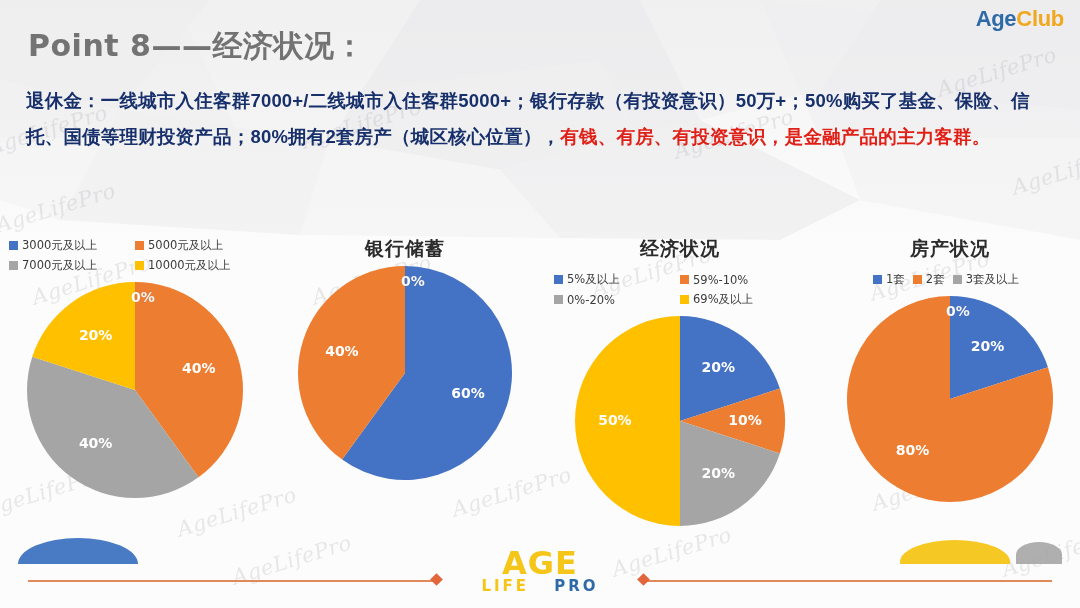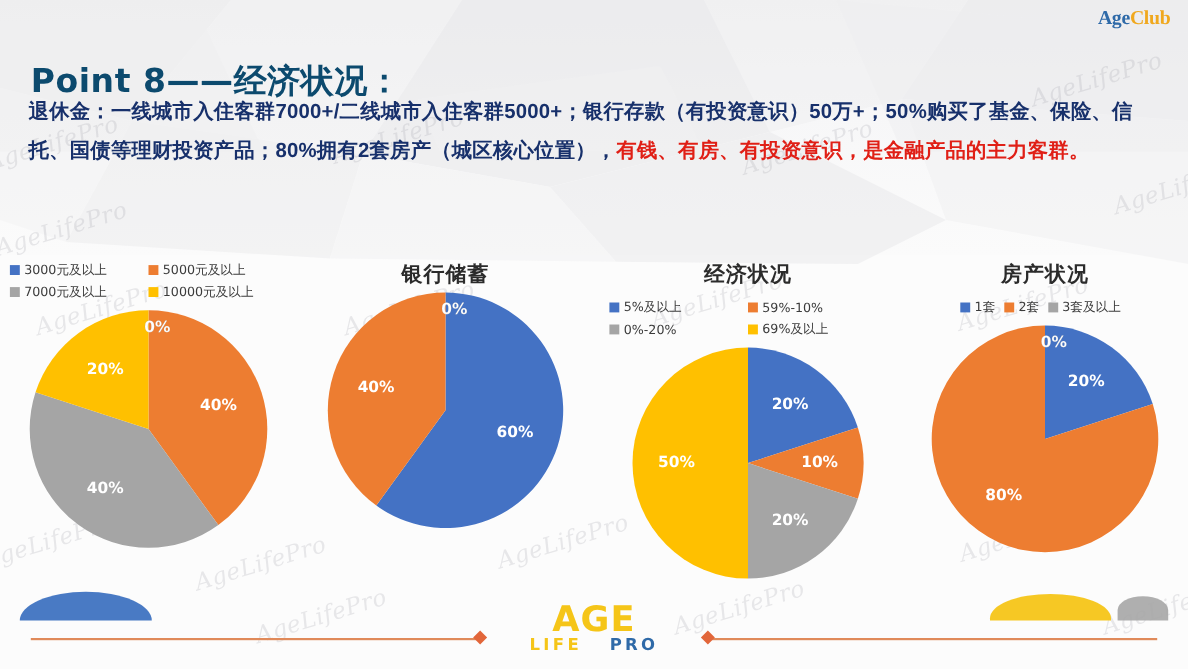--- a/index.html
+++ b/index.html
@@ -19,29 +19,29 @@
   .poly svg{display:block;}
 
   
   .wm{position:absolute;color:rgba(150,150,158,.20);
       font-family:"DejaVu Serif","Liberation Serif",serif;
       font-style:italic;font-size:21px;letter-spacing:.5px;
       transform:rotate(-17deg);white-space:nowrap;pointer-events:none;}
 
   
   .logo{position:absolute;right:16px;top:6px;
-        font-family:Liberation Serif, serif;
-        font-weight:bold;font-size:18px;letter-spacing:-.3px;text-align:right;}
+        font-family:Liberation Sans, sans-serif;
+        font-weight:bold;font-size:22px;letter-spacing:-.3px;text-align:right;}
   .logo .age{color:#2f6aa8;}
   .logo .club{color:#f0a81e;}
 
   .title{position:absolute;left:28px;top:26px;
-         font-size:30px;font-weight:bold;color:#0c4a6e;
+         font-size:30px;font-weight:bold;color:#737373;
          font-family:"DejaVu Sans","Liberation Sans",sans-serif;
-         letter-spacing:.5px;white-space:nowrap;margin-top:28px;}
+         letter-spacing:.5px;white-space:nowrap;}
 
   .body-text{position:absolute;left:26px;top:83px;width:1034px;
              font-size:18.5px;font-weight:bold;line-height:36px;
              color:#17306b;letter-spacing:.2px;}
   .body-text .red{color:#e01f16;text-align:center;}
 
   
   .charts{position:absolute;left:0;top:228px;width:1080px;height:332px;}
   .chart{position:absolute;top:0;width:270px;height:332px;}
   .c0{left:0;}

